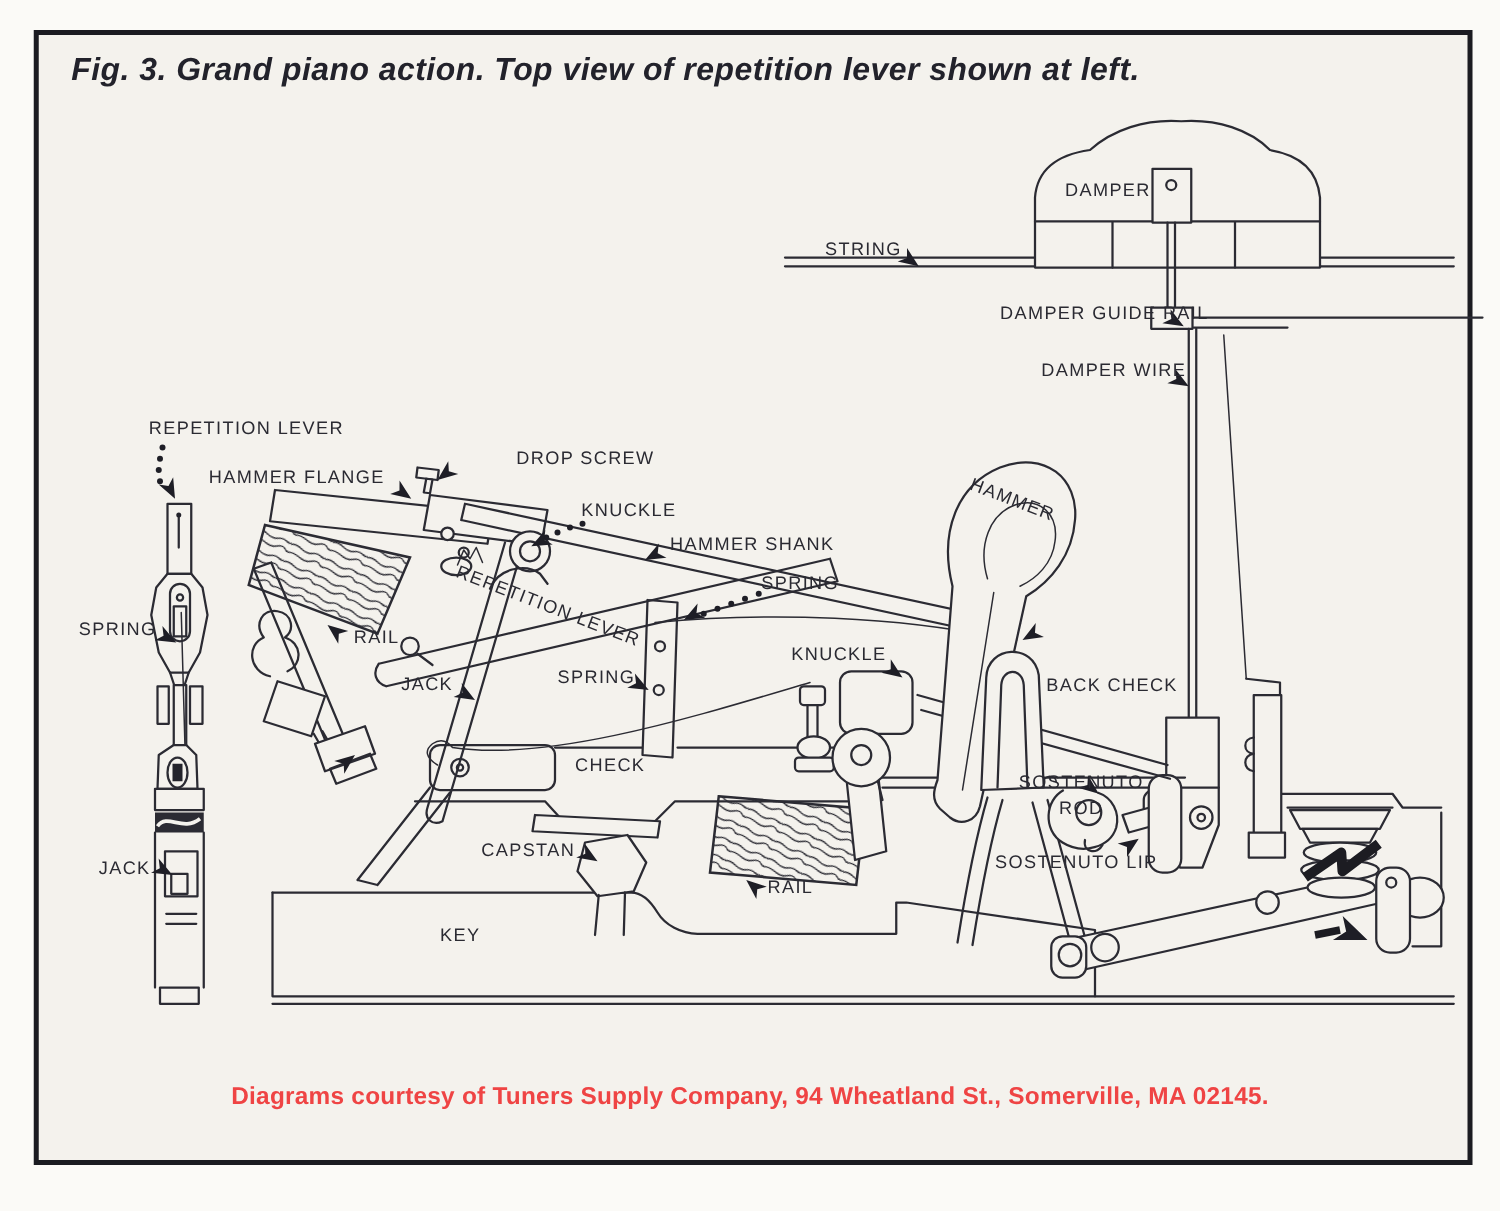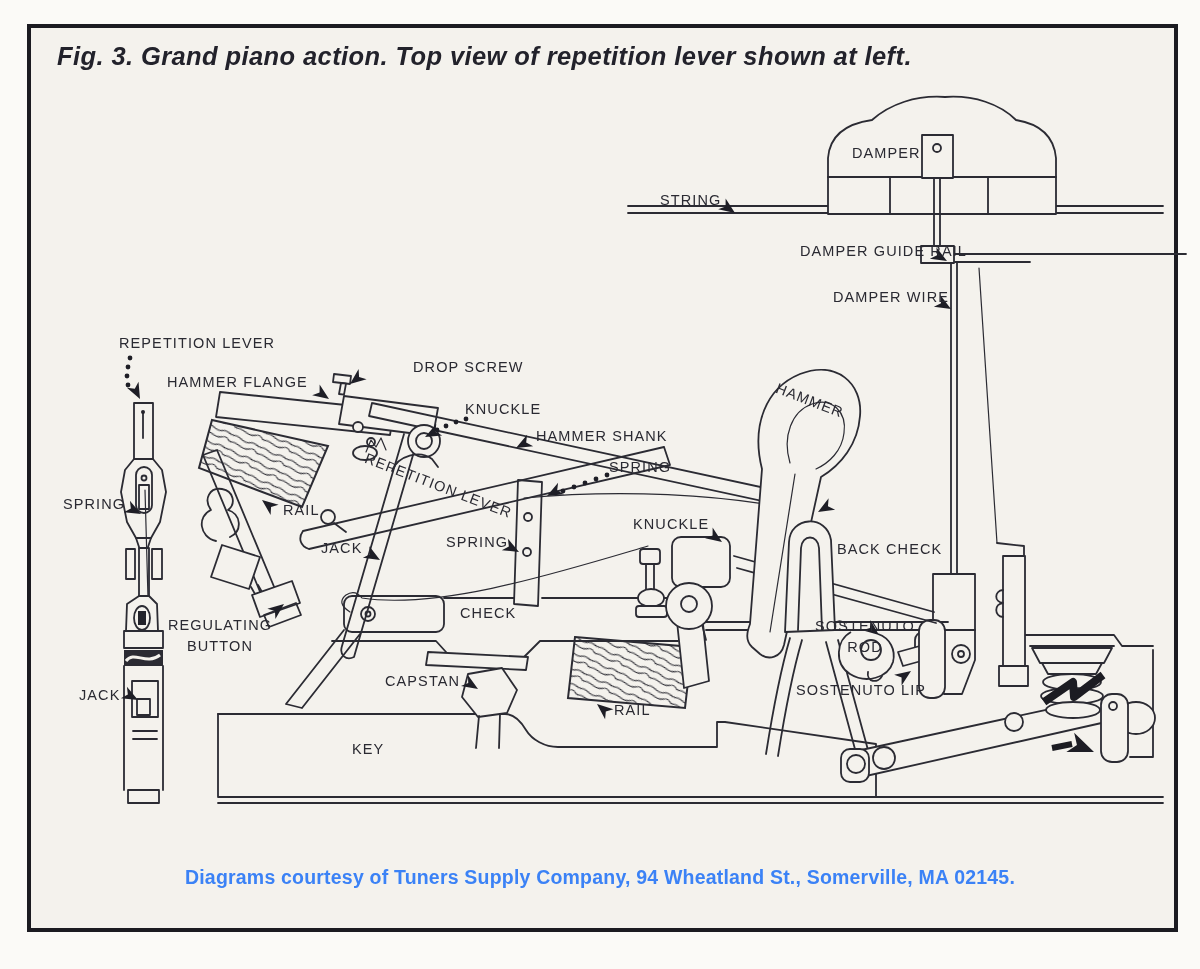--- a/index.html
+++ b/index.html
@@ -4,21 +4,21 @@
 <style>
   html,body{margin:0;padding:0;background:#ffffff;}
   .page{position:relative;width:1200px;height:969px;background:#fbfaf7;overflow:hidden;
         font-family:"Liberation Sans",sans-serif;color:#26262e;}
   .frame{position:absolute;left:27px;top:24px;width:1143px;height:900px;
          border:4px solid #1b1b21;background:#f4f2ed;}
   .artsvg{position:absolute;left:0;top:0;width:1200px;height:969px;}
   .title{position:absolute;left:57px;top:42px;font-size:25.5px;font-style:italic;font-weight:bold;
          letter-spacing:.4px;color:#22222b;white-space:nowrap;}
   .caption{position:absolute;left:600px;top:866px;transform:translateX(-50%);font-size:19.5px;
-           font-weight:bold;letter-spacing:.2px;color:#3b82f6;white-space:nowrap;}
+           font-weight:bold;letter-spacing:.2px;color:#ef4444;white-space:nowrap;}
   .lbl{position:absolute;font-size:14.5px;letter-spacing:1.1px;color:#2a2a32;white-space:nowrap;line-height:1.1;}
   .lbl.center{text-align:center;white-space:normal;line-height:1.45;}
   .rot{transform-origin:left top;}
   
   .ln{fill:none;stroke:#2b2b33;stroke-width:1.8;stroke-linecap:round;stroke-linejoin:round;}
   .thin{stroke-width:1.2;}
   .fw{fill:#f4f2ed;stroke:#2b2b33;stroke-width:1.8;stroke-linejoin:round;}
   .fk{fill:#23232b;stroke:none;}
 </style>
 </head>
@@ -286,21 +286,20 @@
   <div class="lbl" style="left:609px;top:460px;">SPRING</div>
   <div class="lbl rot" style="left:779px;top:381px;transform:rotate(21deg);">HAMMER</div>
   <div class="lbl" style="left:837px;top:494px;margin-top:48px;">BACK CHECK</div>
   <div class="lbl" style="left:633px;top:517px;">KNUCKLE</div>
   <div class="lbl rot" style="left:368px;top:451px;transform:rotate(21deg);">REPETITION LEVER</div>
   <div class="lbl" style="left:63px;top:497px;">SPRING</div>
   <div class="lbl" style="left:283px;top:503px;">RAIL</div>
   <div class="lbl" style="left:321px;top:541px;">JACK</div>
   <div class="lbl" style="left:446px;top:535px;">SPRING</div>
   <div class="lbl" style="left:460px;top:606px;">CHECK</div>
-  <div class="lbl center" style="left:164px;top:615px;width:112px;">REGULATING BUTTON</div>
   <div class="lbl center" style="left:813px;top:616px;width:104px;">SOSTENUTO ROD</div>
   <div class="lbl" style="left:385px;top:674px;">CAPSTAN</div>
   <div class="lbl" style="left:614px;top:703px;">RAIL</div>
   <div class="lbl" style="left:774px;top:683px;margin-left:22px;">SOSTENUTO LIP</div>
   <div class="lbl" style="left:79px;top:688px;">JACK</div>
   <div class="lbl" style="left:352px;top:742px;">KEY</div>
 
   <div class="caption">Diagrams courtesy of Tuners Supply Company, 94 Wheatland St., Somerville, MA 02145.</div>
 </div>
 

